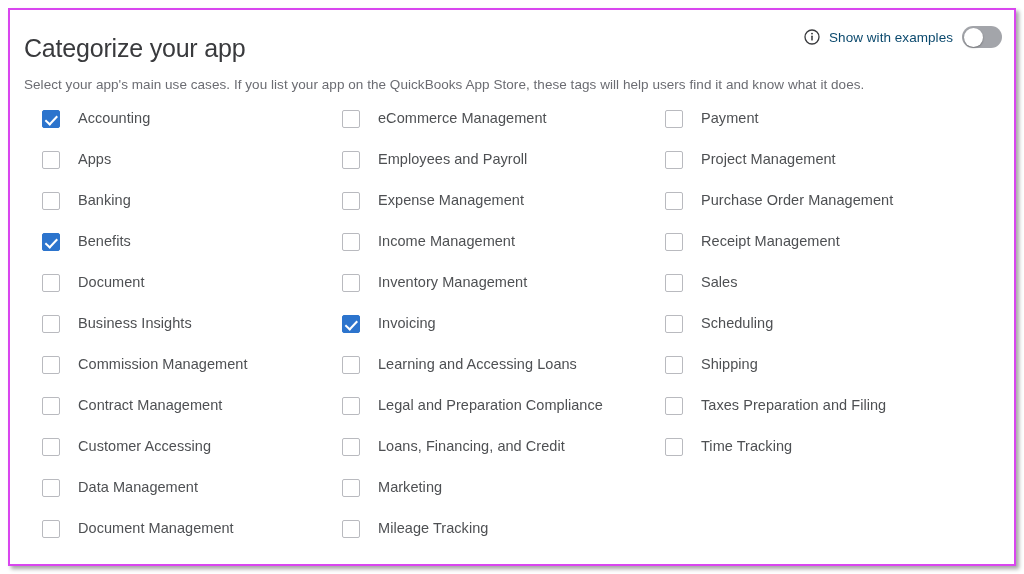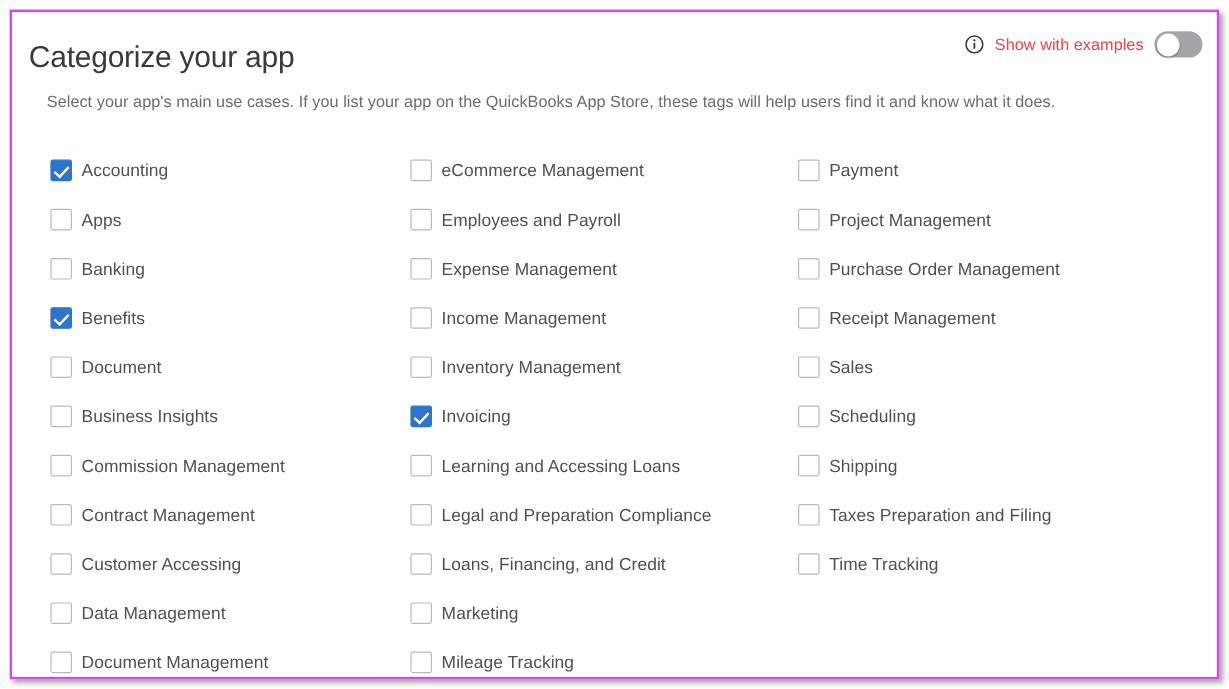--- a/index.html
+++ b/index.html
@@ -30,21 +30,21 @@
     left: 14px;
     top: 24px;
     font-size: 25px;
     font-weight: 400;
     color: #393a3d;
     letter-spacing: -0.2px;
   }
 
   .page-subtitle {
     position: absolute;
-    left: 29px;
+    left: 14px;
     top: 67px;
     font-size: 13.5px;
     font-weight: 400;
     color: #6b6c72;
     letter-spacing: 0.05px;
     white-space: nowrap;
   }
 
   
   .examples-control {
@@ -58,21 +58,21 @@
 
   .info-icon {
     width: 16px;
     height: 16px;
     display: block;
     flex: 0 0 auto;
   }
 
   .examples-link {
     font-size: 13.5px;
-    color: #ef4444;
+    color: #0c4a6e;
     text-decoration: none;
     white-space: nowrap;
     cursor: pointer;
     letter-spacing: 0.05px;
   }
 
   .toggle {
     width: 40px;
     height: 22px;
     border-radius: 11px;
@@ -102,22 +102,22 @@
   }
 
   .column { flex: 0 0 auto; }
   .column.col-0 { width: 324px; padding-left: 32px; }
   .column.col-1 { width: 323px; padding-left: 8px; }
   .column.col-2 { width: 353px; padding-left: 8px; }
 
   .check-row {
     height: 41px;
     display: flex;
-    align-items: flex-end;
-    gap: 8px;
+    align-items: flex-start;
+    gap: 18px;
     cursor: pointer;
     user-select: none;
   }
 
   .box {
     width: 18px;
     height: 18px;
     border-radius: 2px;
     border: 1.5px solid #b9babf;
     background: #ffffff;

